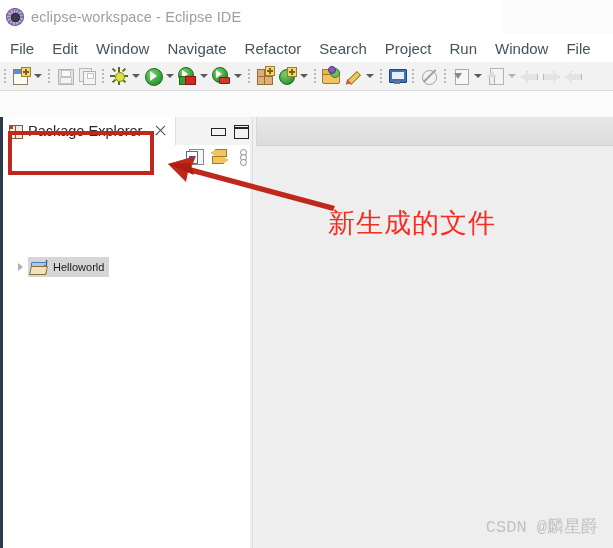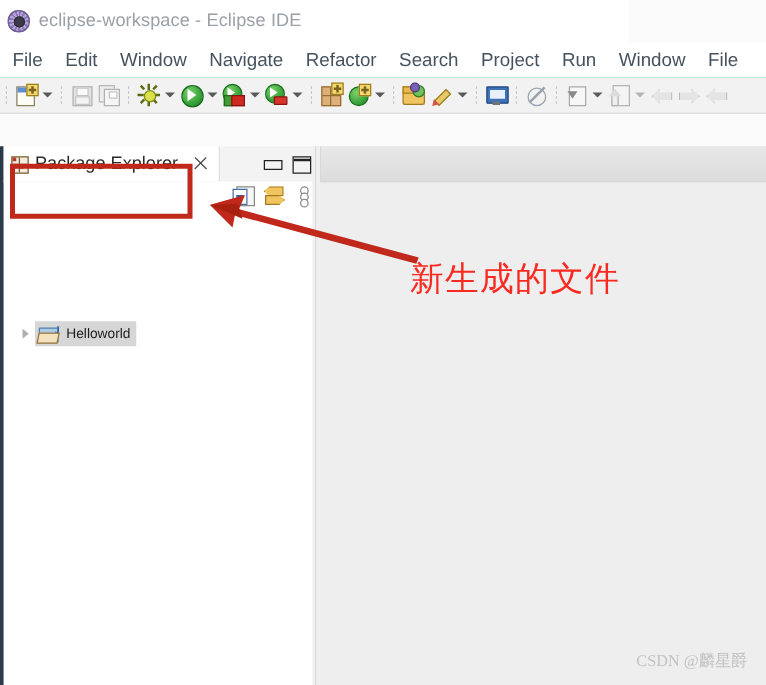--- a/index.html
+++ b/index.html
@@ -251,22 +251,22 @@
     border:4px solid #c0281b;box-sizing:border-box;pointer-events:none;
   }
   .arrow-svg{position:absolute;left:160px;top:150px;width:190px;height:70px;pointer-events:none;}
   .cn-note{
     position:absolute;left:328px;top:205px;
     font-size:27px;color:#fa2a21;letter-spacing:1px;white-space:nowrap;
     font-family:"DejaVu Sans","Liberation Sans",sans-serif;
   }
   .watermark{
     position:absolute;right:15px;bottom:10px;
-    font-size:13px;color:#c2c2c2;white-space:nowrap;
-    font-family:Liberation Serif, serif;
+    font-size:17px;color:#c2c2c2;white-space:nowrap;
+    font-family:Liberation Mono, monospace;
   }
 </style>
 </head>
 <body>
 
 <div id="app">
 
   <div class="titlebar">
     <div class="title-icon">
       <div class="ring"></div>

